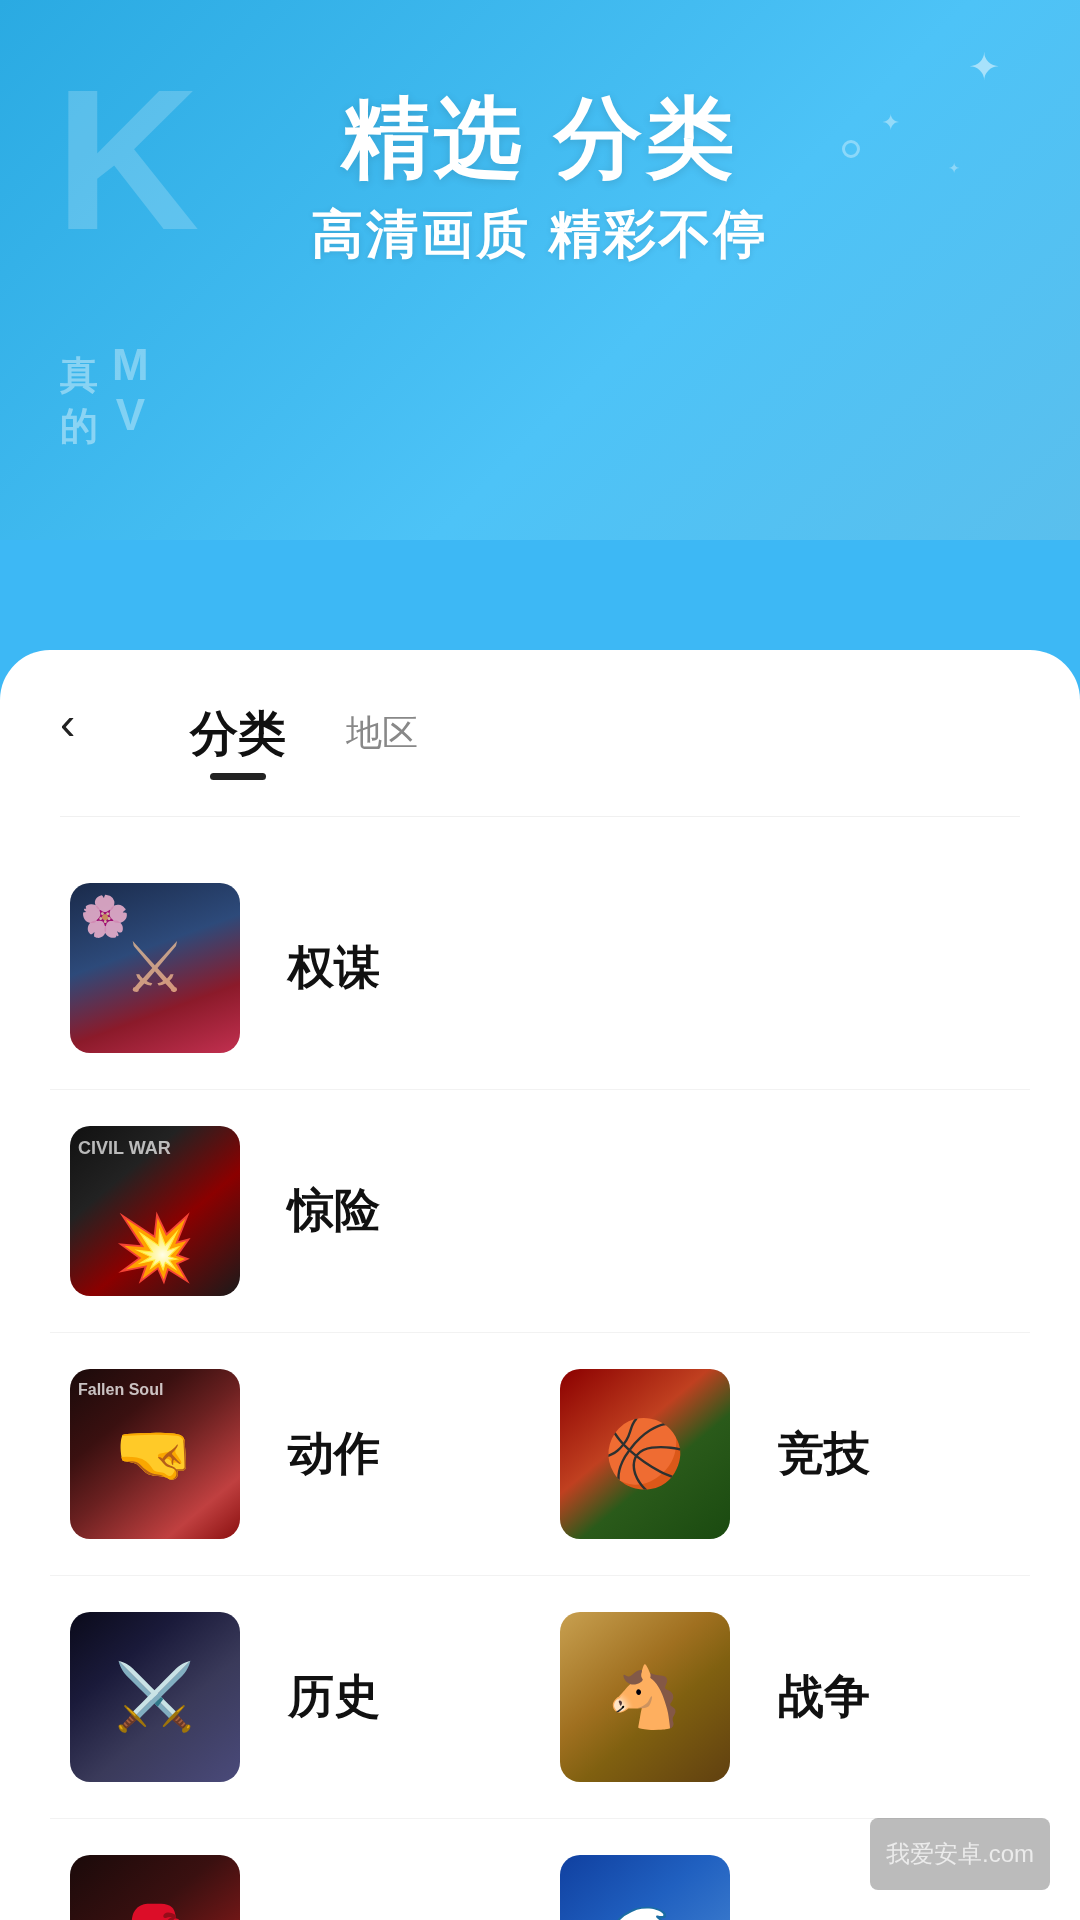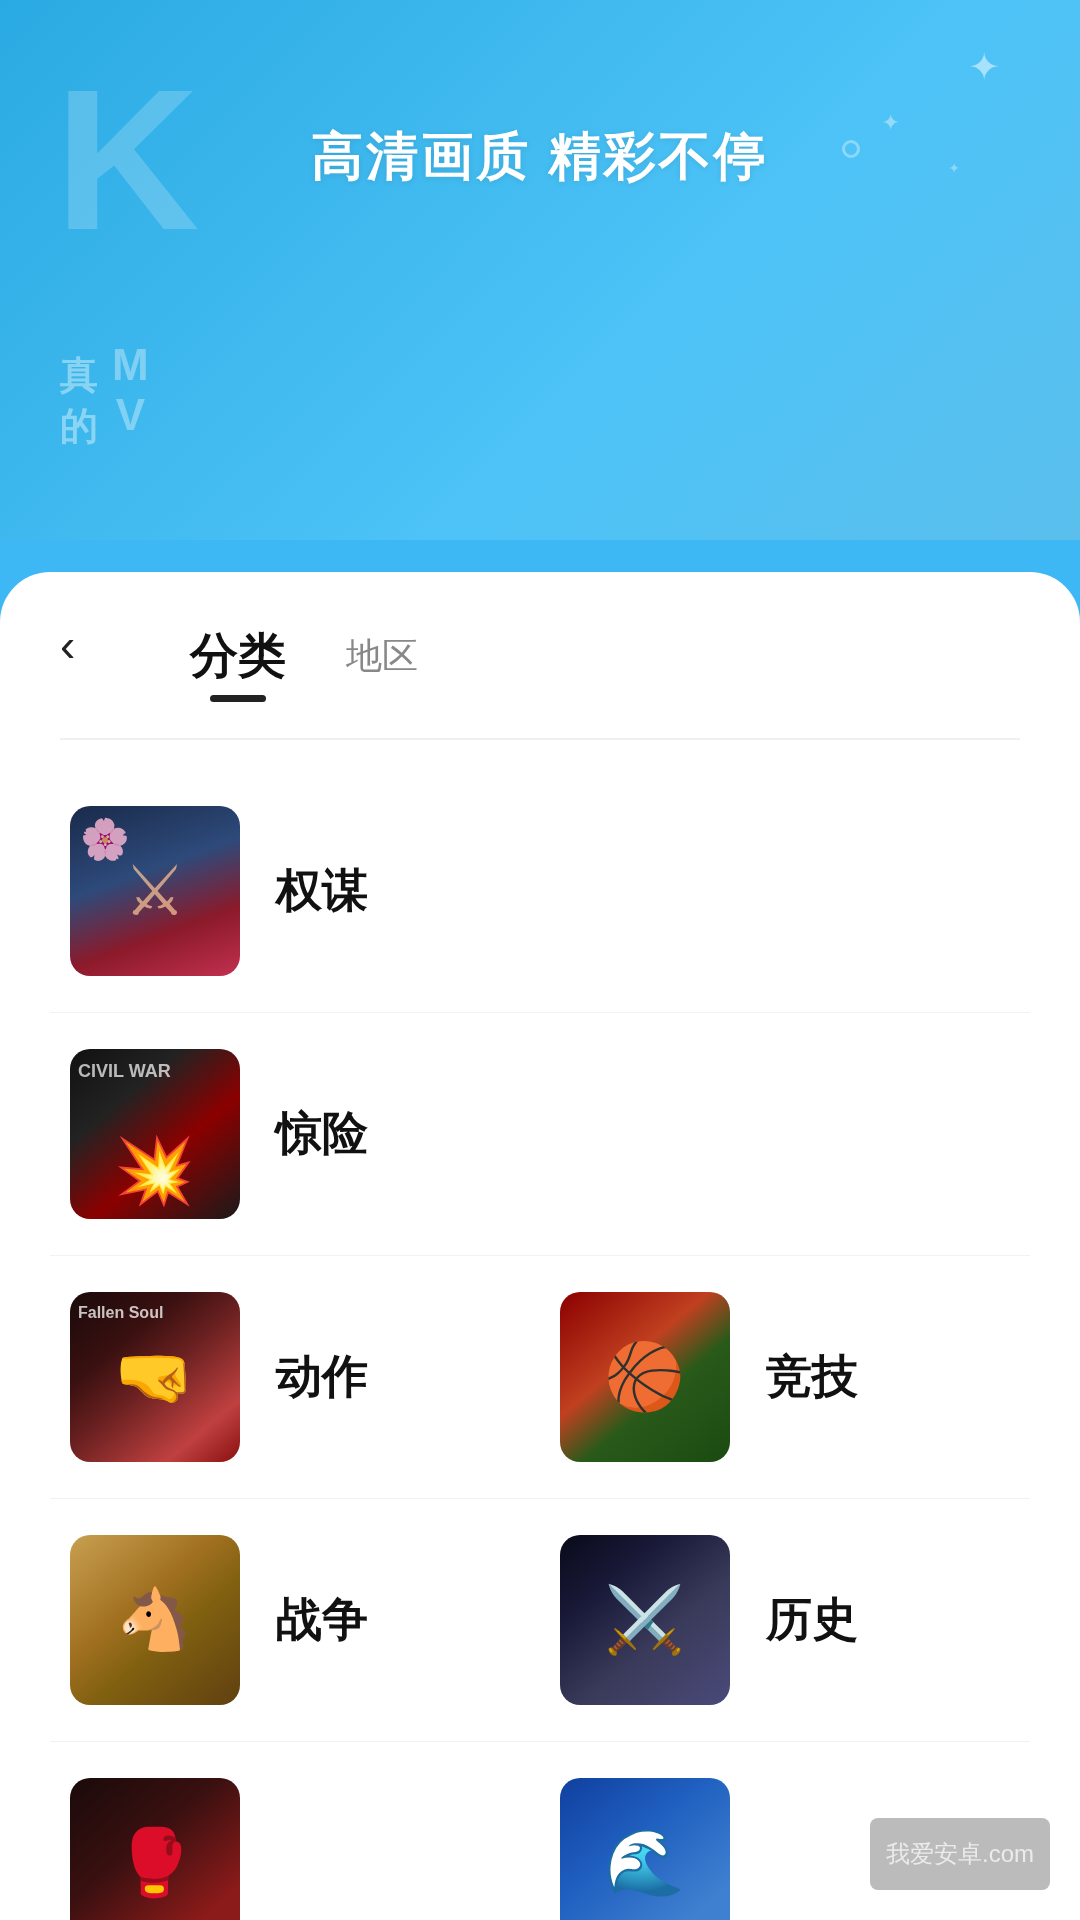--- a/index.html
+++ b/index.html
@@ -42,21 +42,21 @@
     }
 
     .hero-title-main .highlight {
       font-weight: 900;
     }
 
     .hero-subtitle {
       font-size: 52px;
       font-weight: 700;
       color: #fff;
-      margin-top: 32px;
+      margin-top: 13px;
       letter-spacing: 3px;
       text-shadow: 0 1px 6px rgba(0,0,0,0.10);
     }
     .wm-k {
       position: absolute;
       left: 55px;
       top: 60px;
       font-size: 200px;
       color: rgba(255,255,255,0.20);
       font-weight: 900;
@@ -167,21 +167,21 @@
       align-items: center;
       border-bottom: 1.5px solid #f2f2f2;
     }
 
     .category-item {
       display: flex;
       align-items: center;
       flex: 1;
       padding: 36px 20px;
       cursor: pointer;
-      gap: 36px;
+      gap: 48px;
     }
 
     .category-thumb {
       width: 170px;
       height: 170px;
       border-radius: 20px;
       overflow: hidden;
       flex-shrink: 0;
       background: #dde8f5;
     }
@@ -348,20 +348,24 @@
 
 <div class="hero-bg">
   <span class="wm-k">K</span>
   <span class="wm-star1">✦</span>
   <span class="wm-star2">✦</span>
   <span class="wm-star3">✦</span>
   <div class="wm-circle"></div>
 </div>
 
 <div class="hero-text-block">
+  <div class="hero-title-main">
+    <span>精选</span>
+    <span class="highlight">分类</span>
+  </div>
   <div class="hero-subtitle">高清画质 精彩不停</div>
 
   <div style="position:absolute; left:60px; top:350px;">
     <div style="font-size:38px; color:rgba(255,255,255,0.4); font-weight:700;">真</div>
     <div style="font-size:38px; color:rgba(255,255,255,0.4); font-weight:700;">的</div>
   </div>
   <div style="position:absolute; left:112px; top:340px;">
     <div style="font-size:44px; color:rgba(255,255,255,0.35); font-weight:700;">M</div>
     <div style="font-size:44px; color:rgba(255,255,255,0.35); font-weight:700;">V</div>
   </div>
@@ -399,27 +403,27 @@
         <span class="category-name">动作</span>
       </div>
       <div class="category-item">
         <div class="category-thumb thumb-jingji"></div>
         <span class="category-name">竞技</span>
       </div>
     </div>
 
     <div class="category-row">
       <div class="category-item">
+        <div class="category-thumb thumb-lishi"></div>
+        <span class="category-name">历史</span>
+      </div>
+      <div class="category-item">
         <div class="category-thumb thumb-zhanzhen"></div>
         <span class="category-name">战争</span>
       </div>
-      <div class="category-item">
-        <div class="category-thumb thumb-lishi"></div>
-        <span class="category-name">历史</span>
-      </div>
     </div>
 
     <div class="category-row" style="border-bottom: none;">
       <div class="category-item">
         <div class="category-thumb thumb-row5-left"></div>
         <span class="category-name"></span>
       </div>
       <div class="category-item">
         <div class="category-thumb thumb-row5-right"></div>
         <span class="category-name"></span>

